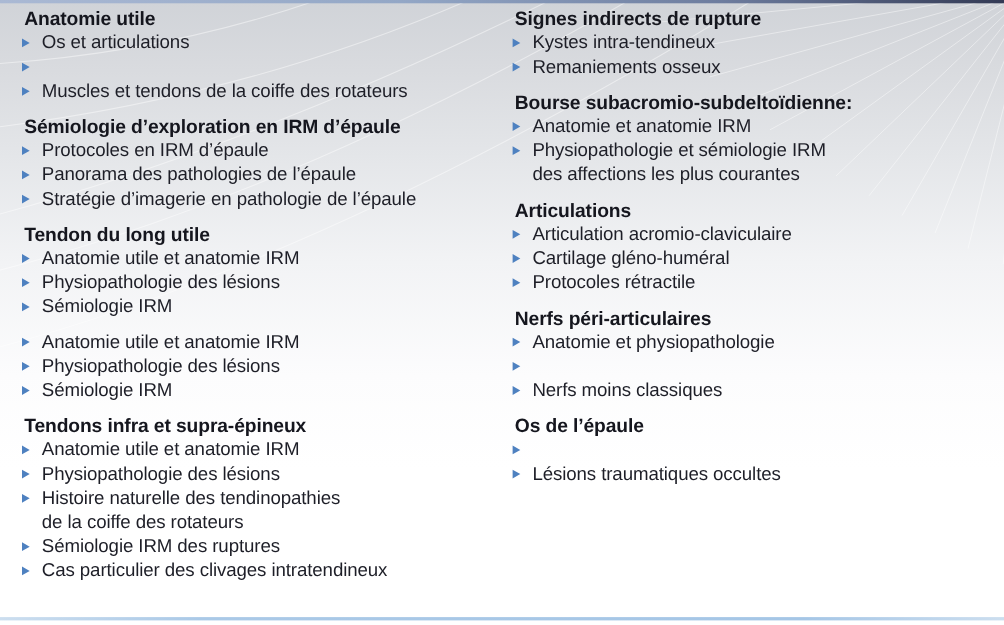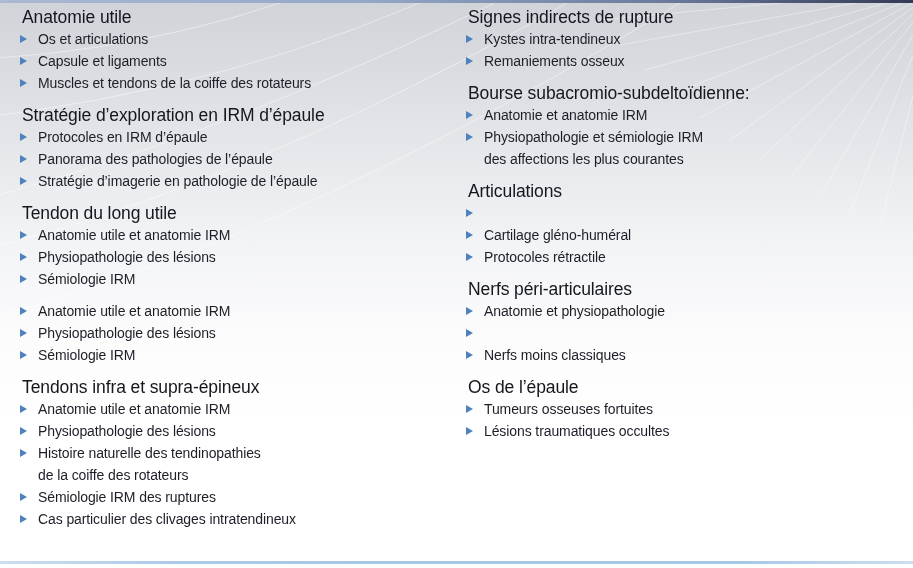--- a/index.html
+++ b/index.html
@@ -22,36 +22,36 @@
   .content {
     position: absolute; top: 6px; left: 22px; right: 0;
     display: flex;
   }
   .col { box-sizing: border-box; }
   .col-left  { width: 446px; }
   .col-right { flex: 1; }
   .section { margin: 0 0 10px 0; }
   .heading {
     margin: 0; padding: 0;
-    font-size: 17.5px; line-height: 22px; font-weight: normal;
+    font-size: 17.5px; line-height: 22px; font-weight: bold;
     color: #15161e; letter-spacing: -0.1px;
   }
   .item { display: flex; margin-left: -2px; }
   .bullet {
     flex: 0 0 18px; width: 18px; height: 22px; position: relative;
   }
   .bullet::before {
     content: ""; position: absolute; left: 0; top: 7px;
     width: 0; height: 0;
     border-left: 7px solid #4e81c0;
     border-top: 4.5px solid transparent;
     border-bottom: 4.5px solid transparent;
   }
   .item-text {
-    font-size: 14px; line-height: 22px;
+    font-size: 17px; line-height: 22px;
     color: #1d1e27; letter-spacing: -0.1px;
     white-space: pre-line;
   }
 </style>
 </head>
 <body>
 
 <svg class="deco" width="913" height="568" viewBox="0 0 913 568">
   <g stroke="rgba(255,255,255,0.45)" stroke-width="1" fill="none">
     <path d="M -60 210 Q 230 140 560 -30"></path>
@@ -81,29 +81,28 @@
 <div class="content">
   <div class="col col-left">
       <div class="section">
         <h3 class="heading">Anatomie utile</h3>
         <div class="item">
           <span class="bullet"></span>
           <span class="item-text">Os et articulations</span>
         </div>
         <div class="item">
           <span class="bullet"></span>
-          <span class="item-text">Capsule et ligaments</span>
         </div>
         <div class="item">
           <span class="bullet"></span>
           <span class="item-text">Muscles et tendons de la coiffe des rotateurs</span>
         </div>
       </div>
       <div class="section">
-        <h3 class="heading">Stratégie d’exploration en IRM d’épaule</h3>
+        <h3 class="heading">Sémiologie d’exploration en IRM d’épaule</h3>
         <div class="item">
           <span class="bullet"></span>
           <span class="item-text">Protocoles en IRM d’épaule</span>
         </div>
         <div class="item">
           <span class="bullet"></span>
           <span class="item-text">Panorama des pathologies de l’épaule</span>
         </div>
         <div class="item">
           <span class="bullet"></span>
@@ -185,20 +184,21 @@
         <div class="item">
           <span class="bullet"></span>
           <span class="item-text">Physiopathologie et sémiologie IRM
 des affections les plus courantes</span>
         </div>
       </div>
       <div class="section">
         <h3 class="heading">Articulations</h3>
         <div class="item">
           <span class="bullet"></span>
+          <span class="item-text">Articulation acromio-claviculaire</span>
         </div>
         <div class="item">
           <span class="bullet"></span>
           <span class="item-text">Cartilage gléno-huméral</span>
         </div>
         <div class="item">
           <span class="bullet"></span>
           <span class="item-text">Protocoles rétractile</span>
         </div>
       </div>
@@ -213,21 +213,20 @@
         </div>
         <div class="item">
           <span class="bullet"></span>
           <span class="item-text">Nerfs moins classiques</span>
         </div>
       </div>
       <div class="section">
         <h3 class="heading">Os de l’épaule</h3>
         <div class="item">
           <span class="bullet"></span>
-          <span class="item-text">Tumeurs osseuses fortuites</span>
         </div>
         <div class="item">
           <span class="bullet"></span>
           <span class="item-text">Lésions traumatiques occultes</span>
         </div>
       </div>
     </div>
 </div>
 
 <div class="bottom-bar"></div>

